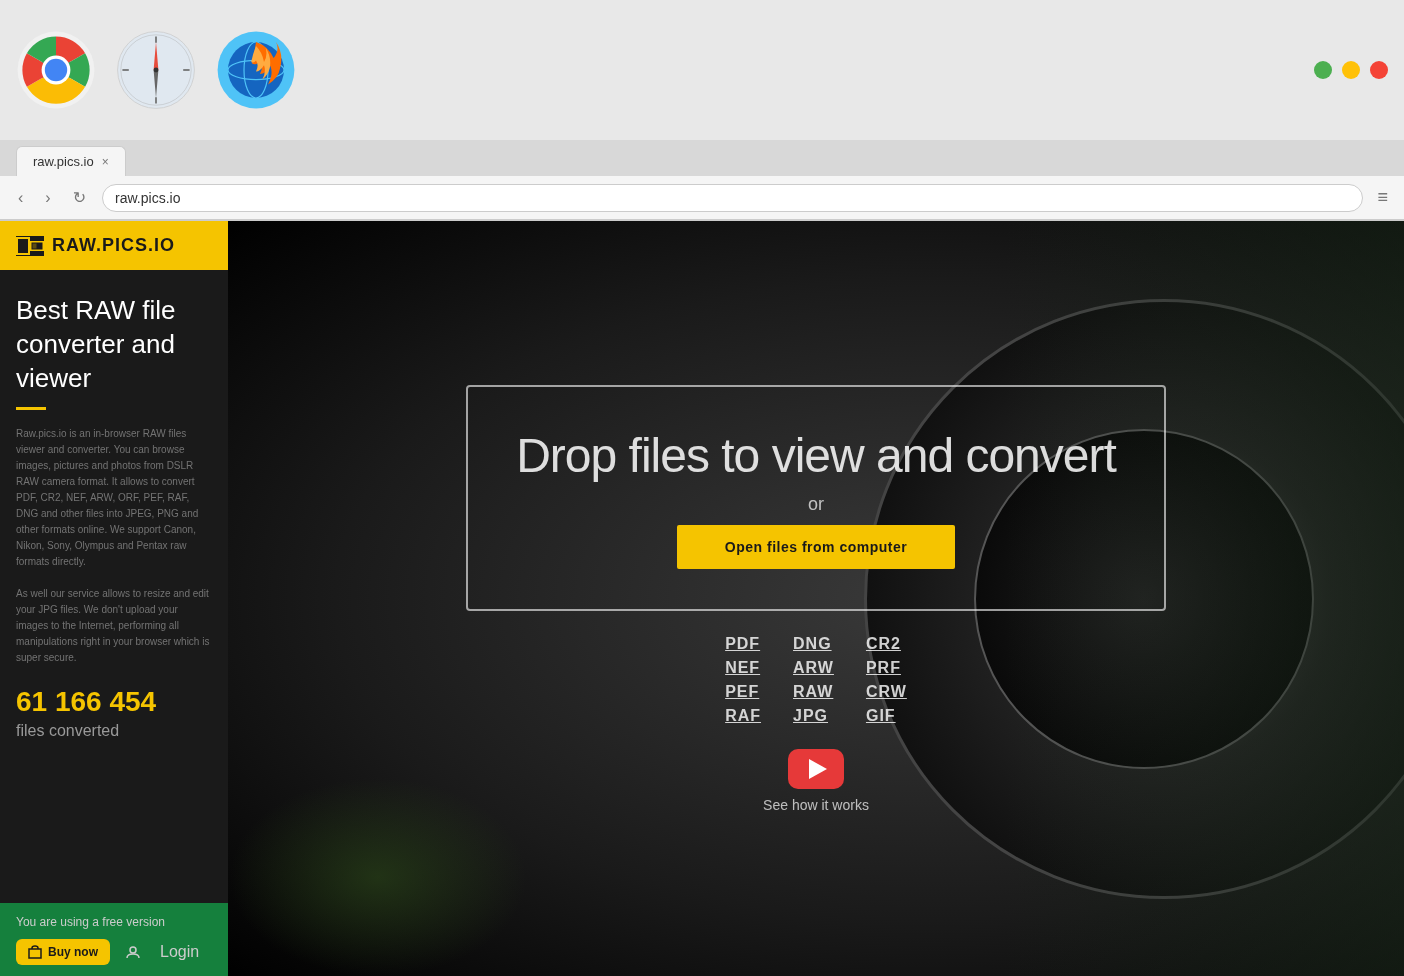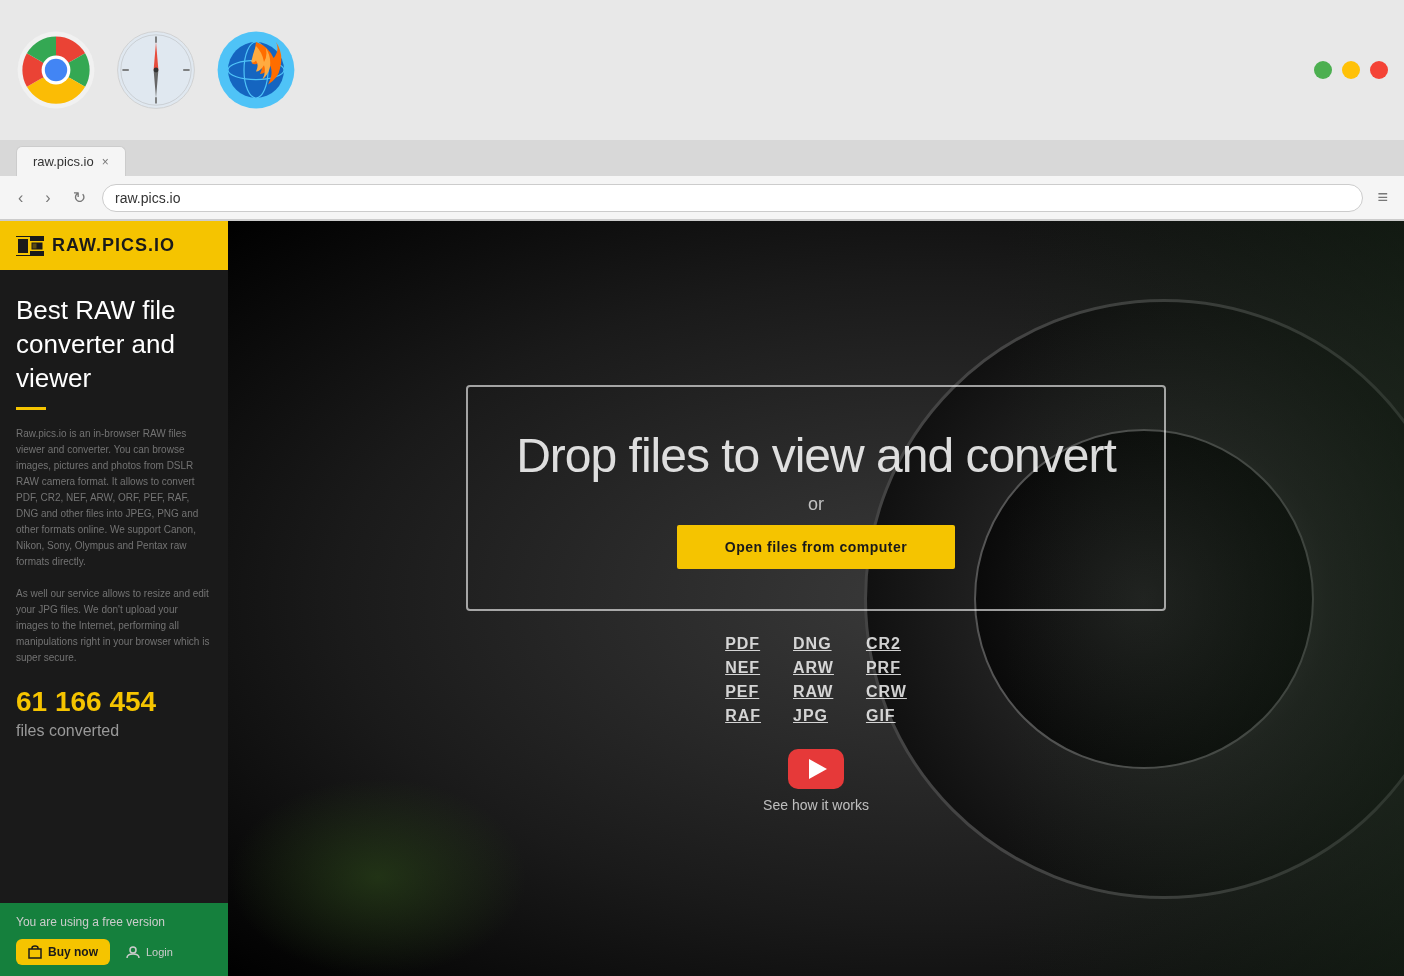--- a/index.html
+++ b/index.html
@@ -228,25 +228,25 @@
       border-radius: 6px;
       display: flex;
       align-items: center;
       gap: 6px;
     }
 
     .login-btn {
       background: none;
       border: none;
       color: #ccc;
-      font-size: 11px;
-      cursor: pointer;
-      display: flex;
-      align-items: center;
-      gap: 6px;
+      font-size: 16px;
+      cursor: pointer;
+      display: flex;
+      align-items: center;
+      gap: 20px;
     }
 
     
     .hero-section {
       flex: 1;
       background: linear-gradient(135deg, #1a1a1a 0%, #2a2a2a 20%, #3a3a3a 40%, #222 60%, #111 80%);
       position: relative;
       overflow: hidden;
       display: flex;
       align-items: center;

